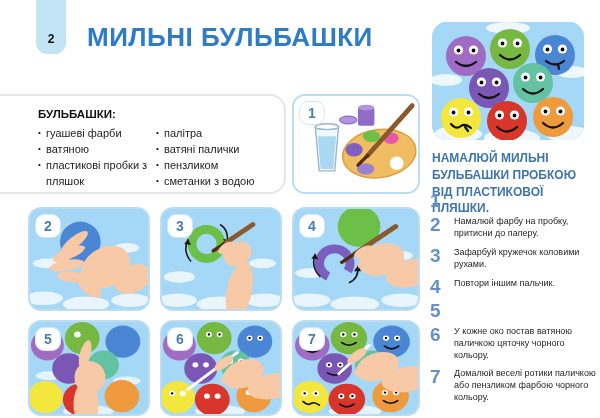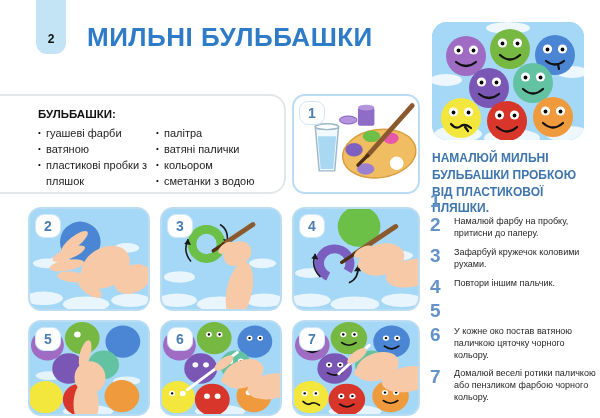--- a/index.html
+++ b/index.html
@@ -66,21 +66,21 @@
     <h2>БУЛЬБАШКИ:</h2>
     <div class="cols">
       <ul class="c1">
         <li>гуашеві фарби</li>
         <li>ватяною</li>
         <li>пластикові пробки з пляшок</li>
       </ul>
       <ul class="c2">
         <li>палітра</li>
         <li>ватяні палички</li>
-        <li>кольором</li>
+        <li>пензликом</li>
         <li>сметанки з водою</li>
       </ul>
     </div>
   </section>
 
   <div class="panel white p1">
     <div class="badge">1</div>
     <svg viewBox="0 0 128 100" preserveAspectRatio="none">
 
       <g>

